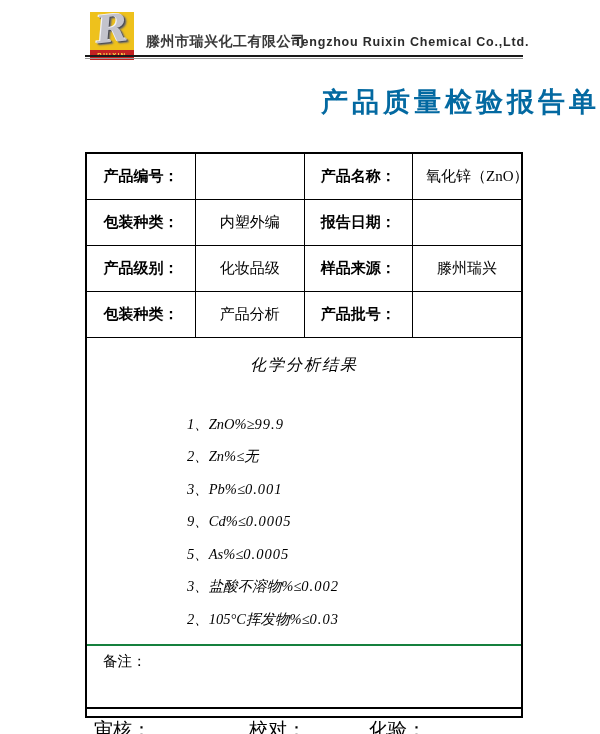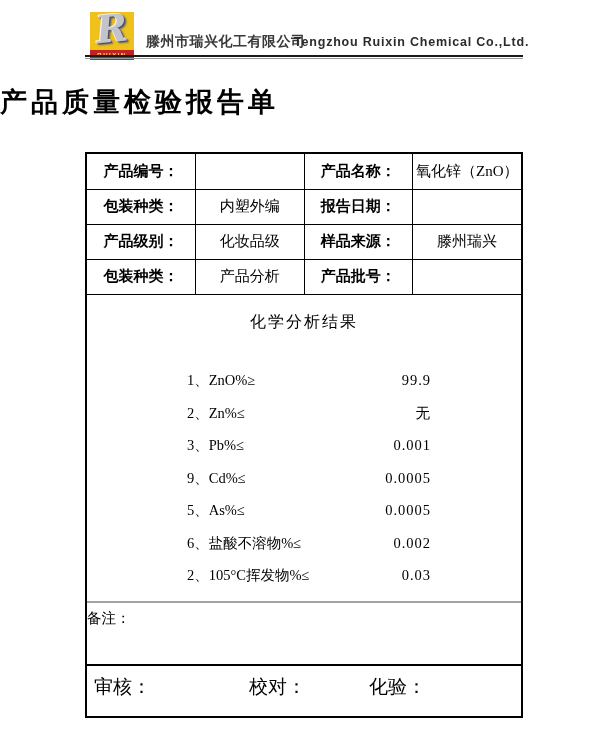--- a/index.html
+++ b/index.html
@@ -51,71 +51,72 @@
   }
   .header-rule {
     position: absolute; left: 85px; top: 55px; width: 438px; height: 4px;
     border-top: 2px solid #1a1a1a;
     border-bottom: 1px solid #999;
   }
 
   
   .title {
     position: absolute; left: 0; top: 84px; width: 100%;
-    margin: 0; text-align: left;
+    margin: 0; text-align: right;
     font-family: "Liberation Sans", sans-serif;
-    font-size: 27px; font-weight: bold; color: #000000;
+    font-size: 27px; font-weight: bold; color: #0369a1;
     letter-spacing: 4px;
   }
 
   
   .report-table {
     position: absolute; left: 85px; top: 152px;
     width: 438px; height: 566px;
     border: 2px solid #000;
     background: #fff;
   }
   table.info-grid {
     width: 100%; height: 140px;
     border-collapse: collapse; table-layout: fixed;
   }
   table.info-grid td {
     border: 1.5px solid #000;
-    height: 35px; padding: 3px;
+    height: 35px; padding: 13px;
     text-align: center; vertical-align: middle;
     font-size: 15px; white-space: nowrap;
   }
   table.info-grid tr:first-child td { border-top: none; }
   table.info-grid td:first-child { border-left: none; }
   table.info-grid td:last-child { border-right: none; }
   td.lbl { font-family: "Liberation Sans", sans-serif; font-weight: bold; }
   td.val { font-family: "Liberation Serif", serif; }
 
   .analysis {
     height: 291px;
-    border-bottom: 2px solid #a3a3a3;
+    border-bottom: 2px solid #15803d;
+    font-style: italic;
   }
   .analysis-title {
     margin-top: 17px;
     text-align: center;
     font-size: 16px; letter-spacing: 2px;
   }
   .analysis-list { margin-top: 32px; }
   .analysis-row {
-    display: flex; justify-content: space-between; align-items: center;
+    display: flex; align-items: center;
     margin-left: 100px; margin-right: 90px;
     height: 32.5px;
     font-size: 14.5px;
   }
   .analysis-row .item-value { letter-spacing: 1px; }
 
   .remarks {
     height: 63px;
     border-bottom: 2px solid #000;
-    padding: 6px 0;
+    padding: 6px 16px;
     font-size: 14.5px;
   }
   .signoff { position: relative; height: 66px; font-size: 19px; }
   .sign { position: absolute; top: 8px; white-space: nowrap; }
   .sign-1 { left: 7px; }
   .sign-2 { left: 162px; }
   .sign-3 { left: 282px; }
 </style>
 </head>
 <body>
@@ -182,21 +183,21 @@
         </div>
         <div class="analysis-row">
           <span class="item-label">9、Cd%≤</span>
           <span class="item-value">0.0005</span>
         </div>
         <div class="analysis-row">
           <span class="item-label">5、As%≤</span>
           <span class="item-value">0.0005</span>
         </div>
         <div class="analysis-row">
-          <span class="item-label">6、盐酸不溶物%≤</span>
+          <span class="item-label">3、盐酸不溶物%≤</span>
           <span class="item-value">0.002</span>
         </div>
         <div class="analysis-row">
           <span class="item-label">2、105°C挥发物%≤</span>
           <span class="item-value">0.03</span>
         </div>
       </div>
     </div>
 
     <div class="remarks">

